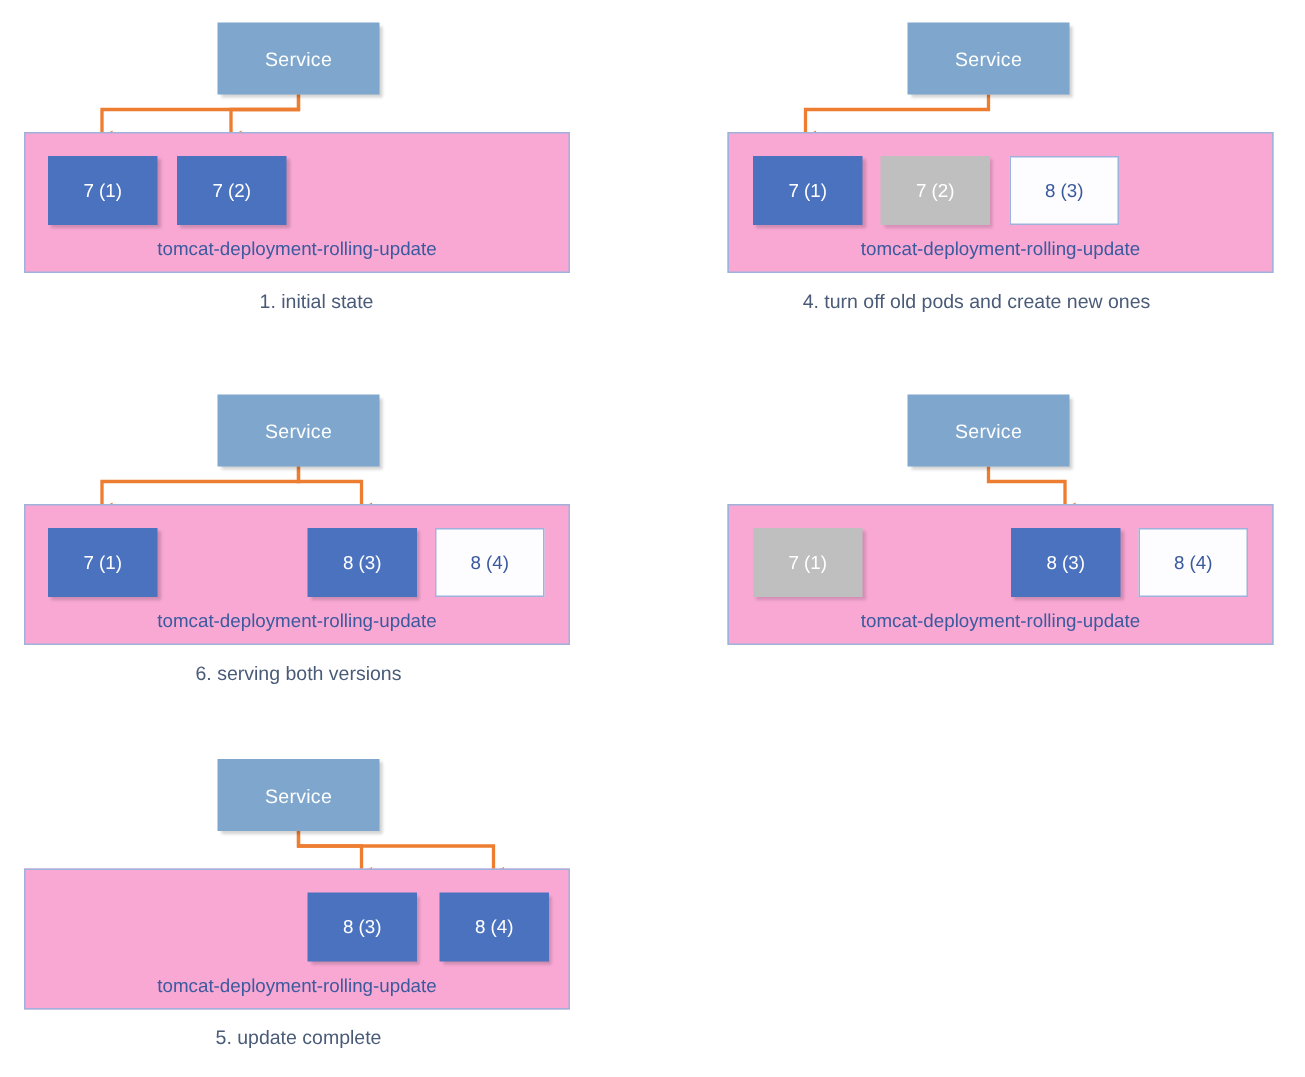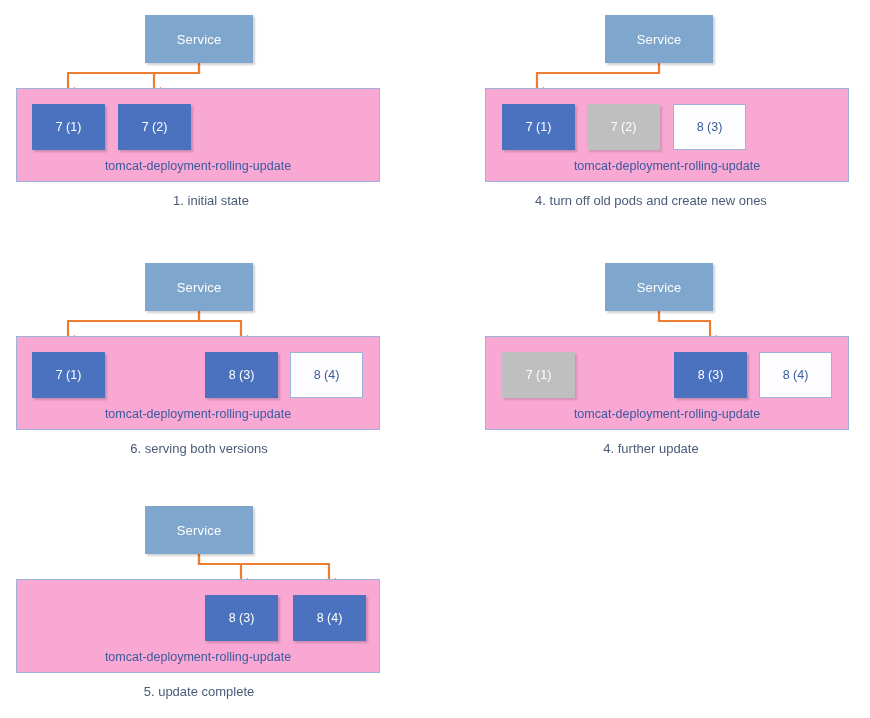--- a/index.html
+++ b/index.html
@@ -232,21 +232,20 @@
     </div>
 
     <div class="pod blue" style="left:239px; top:104px; width:73px; height:46px;">
       <span>8 (3)</span>
     </div>
 
     <div class="pod outline" style="left:324px; top:104px; width:73px; height:46px;">
       <span>8 (4)</span>
     </div>
 
-    <div class="caption" style="left:0; top:194px; width:432px;">4. further update</div>
   </div>
 
   <div class="panel" style="left:0; top:491px; width:435px; height:227px;">
 
     <div class="service-box" style="left:145px; top:15px; width:108px; height:48px;">
       <span class="service-label">Service</span>
     </div>
 
     <div class="deployment" style="left:16px; top:88px; width:364px; height:94px;">
       <div class="deployment-name">tomcat-deployment-rolling-update</div>

